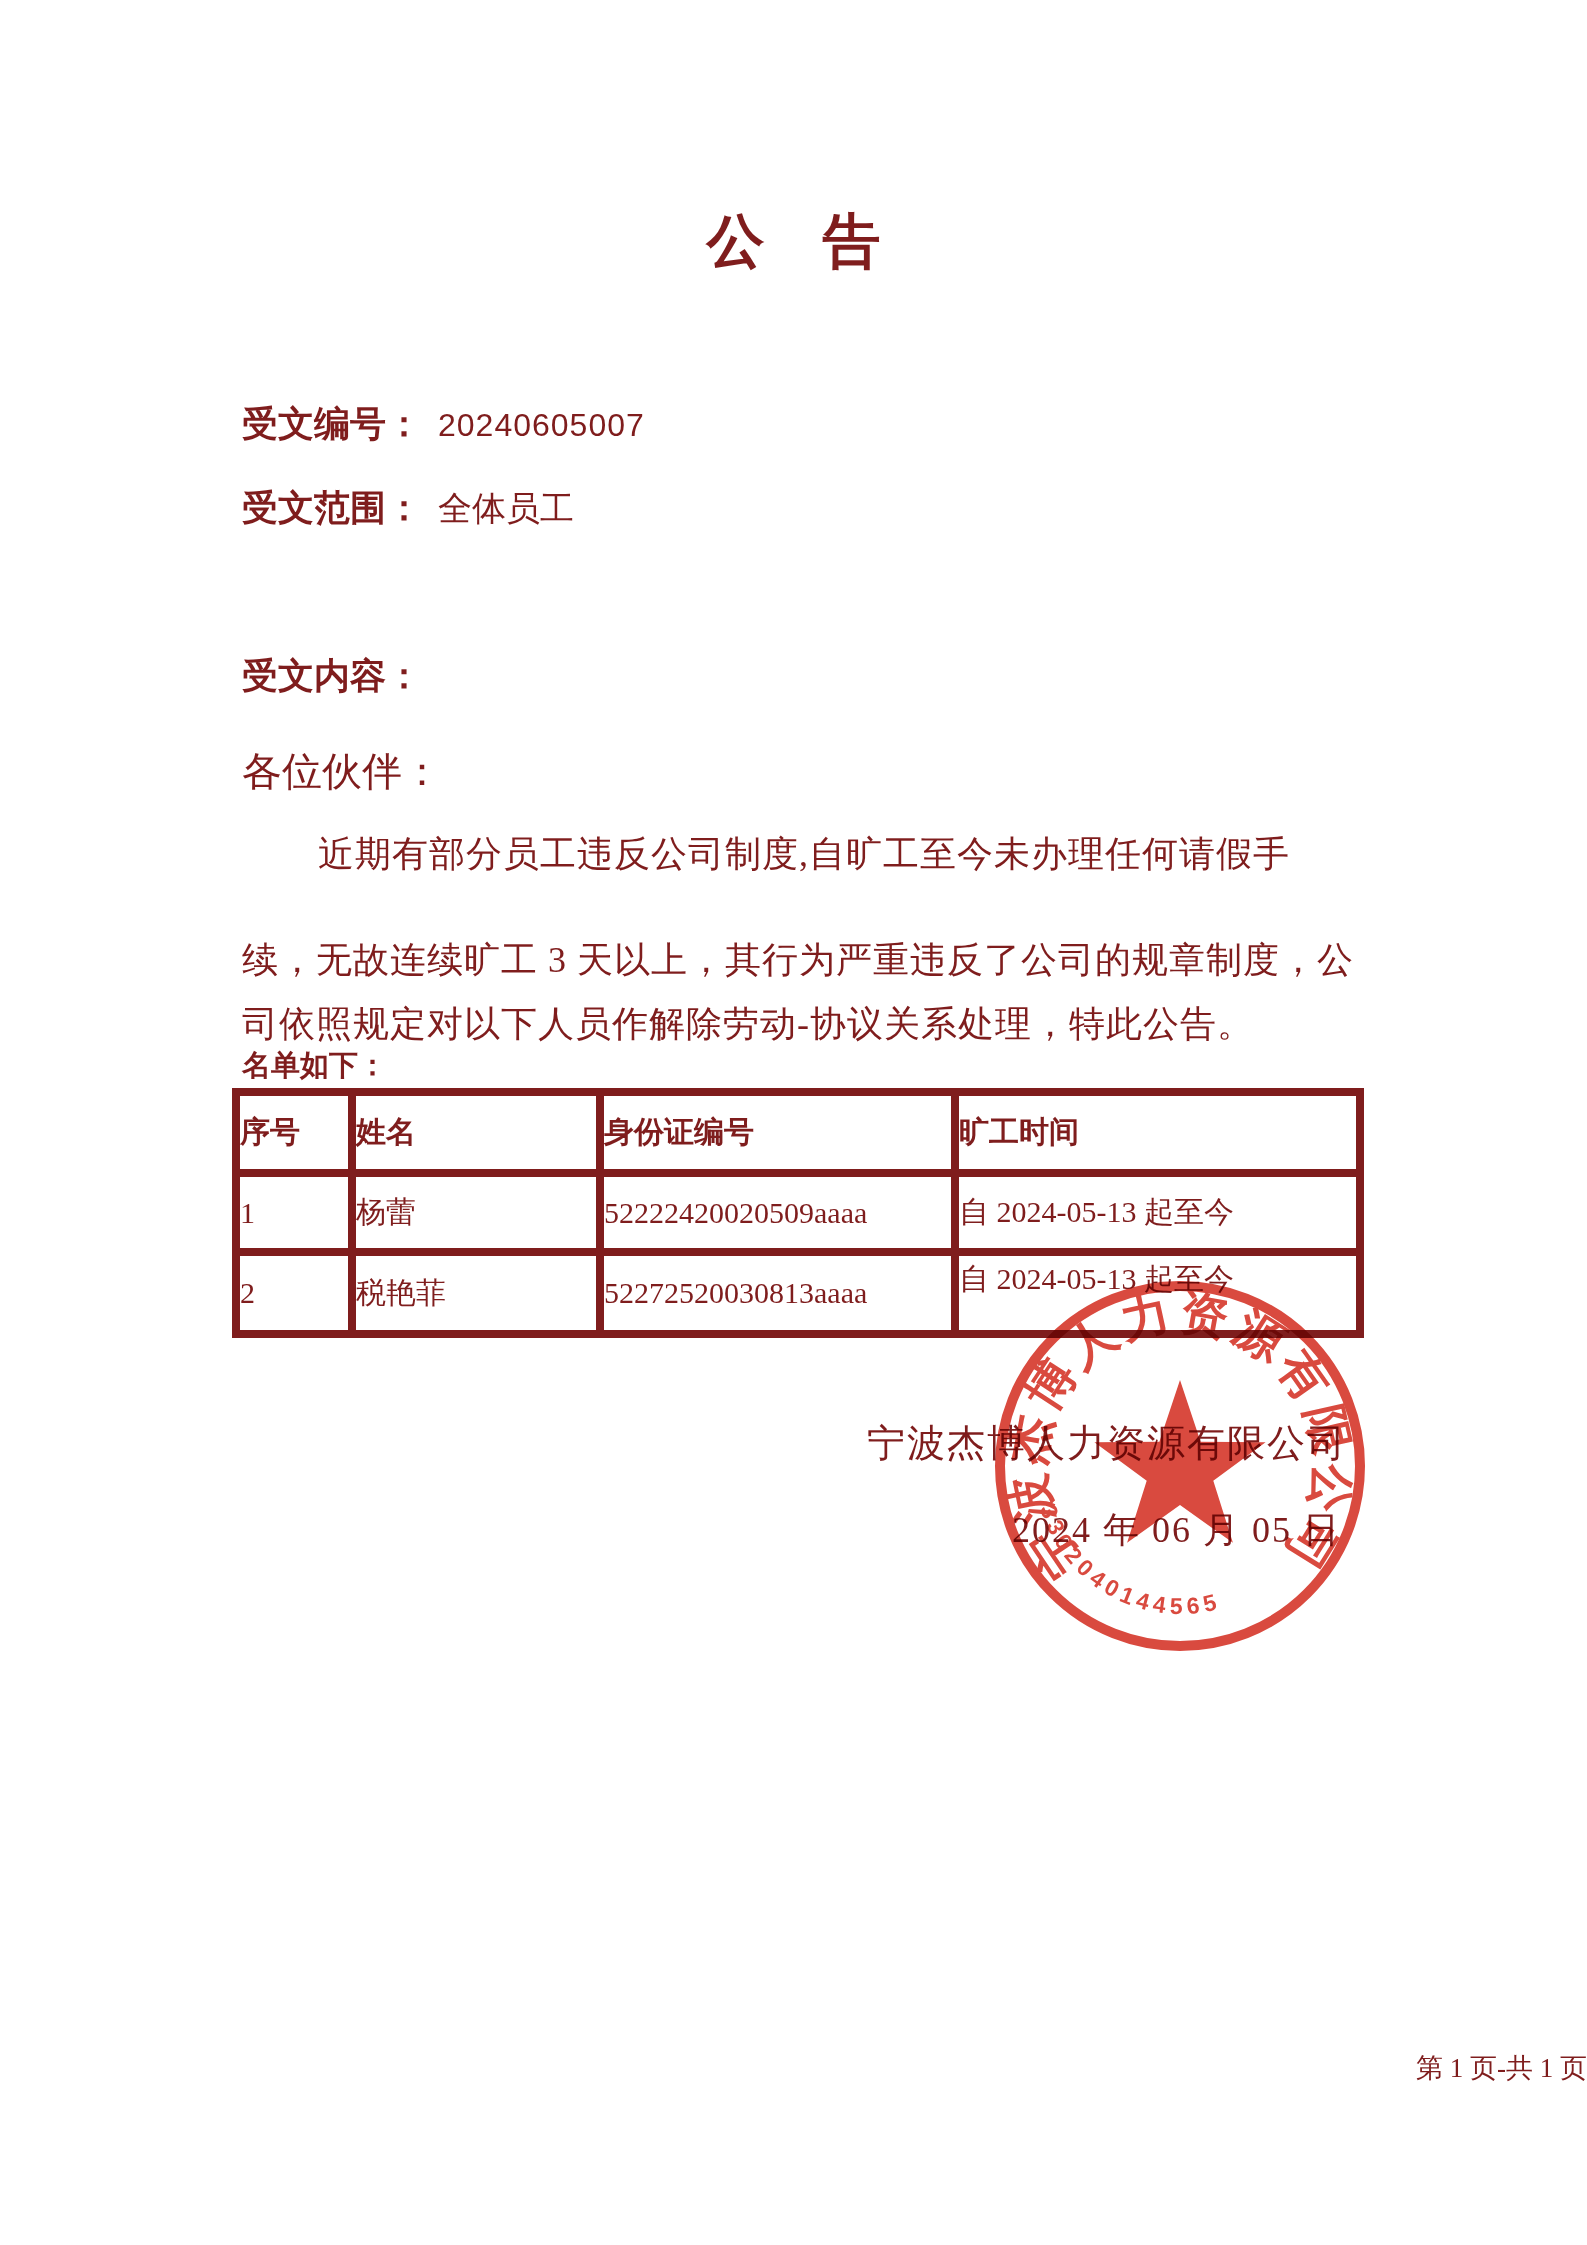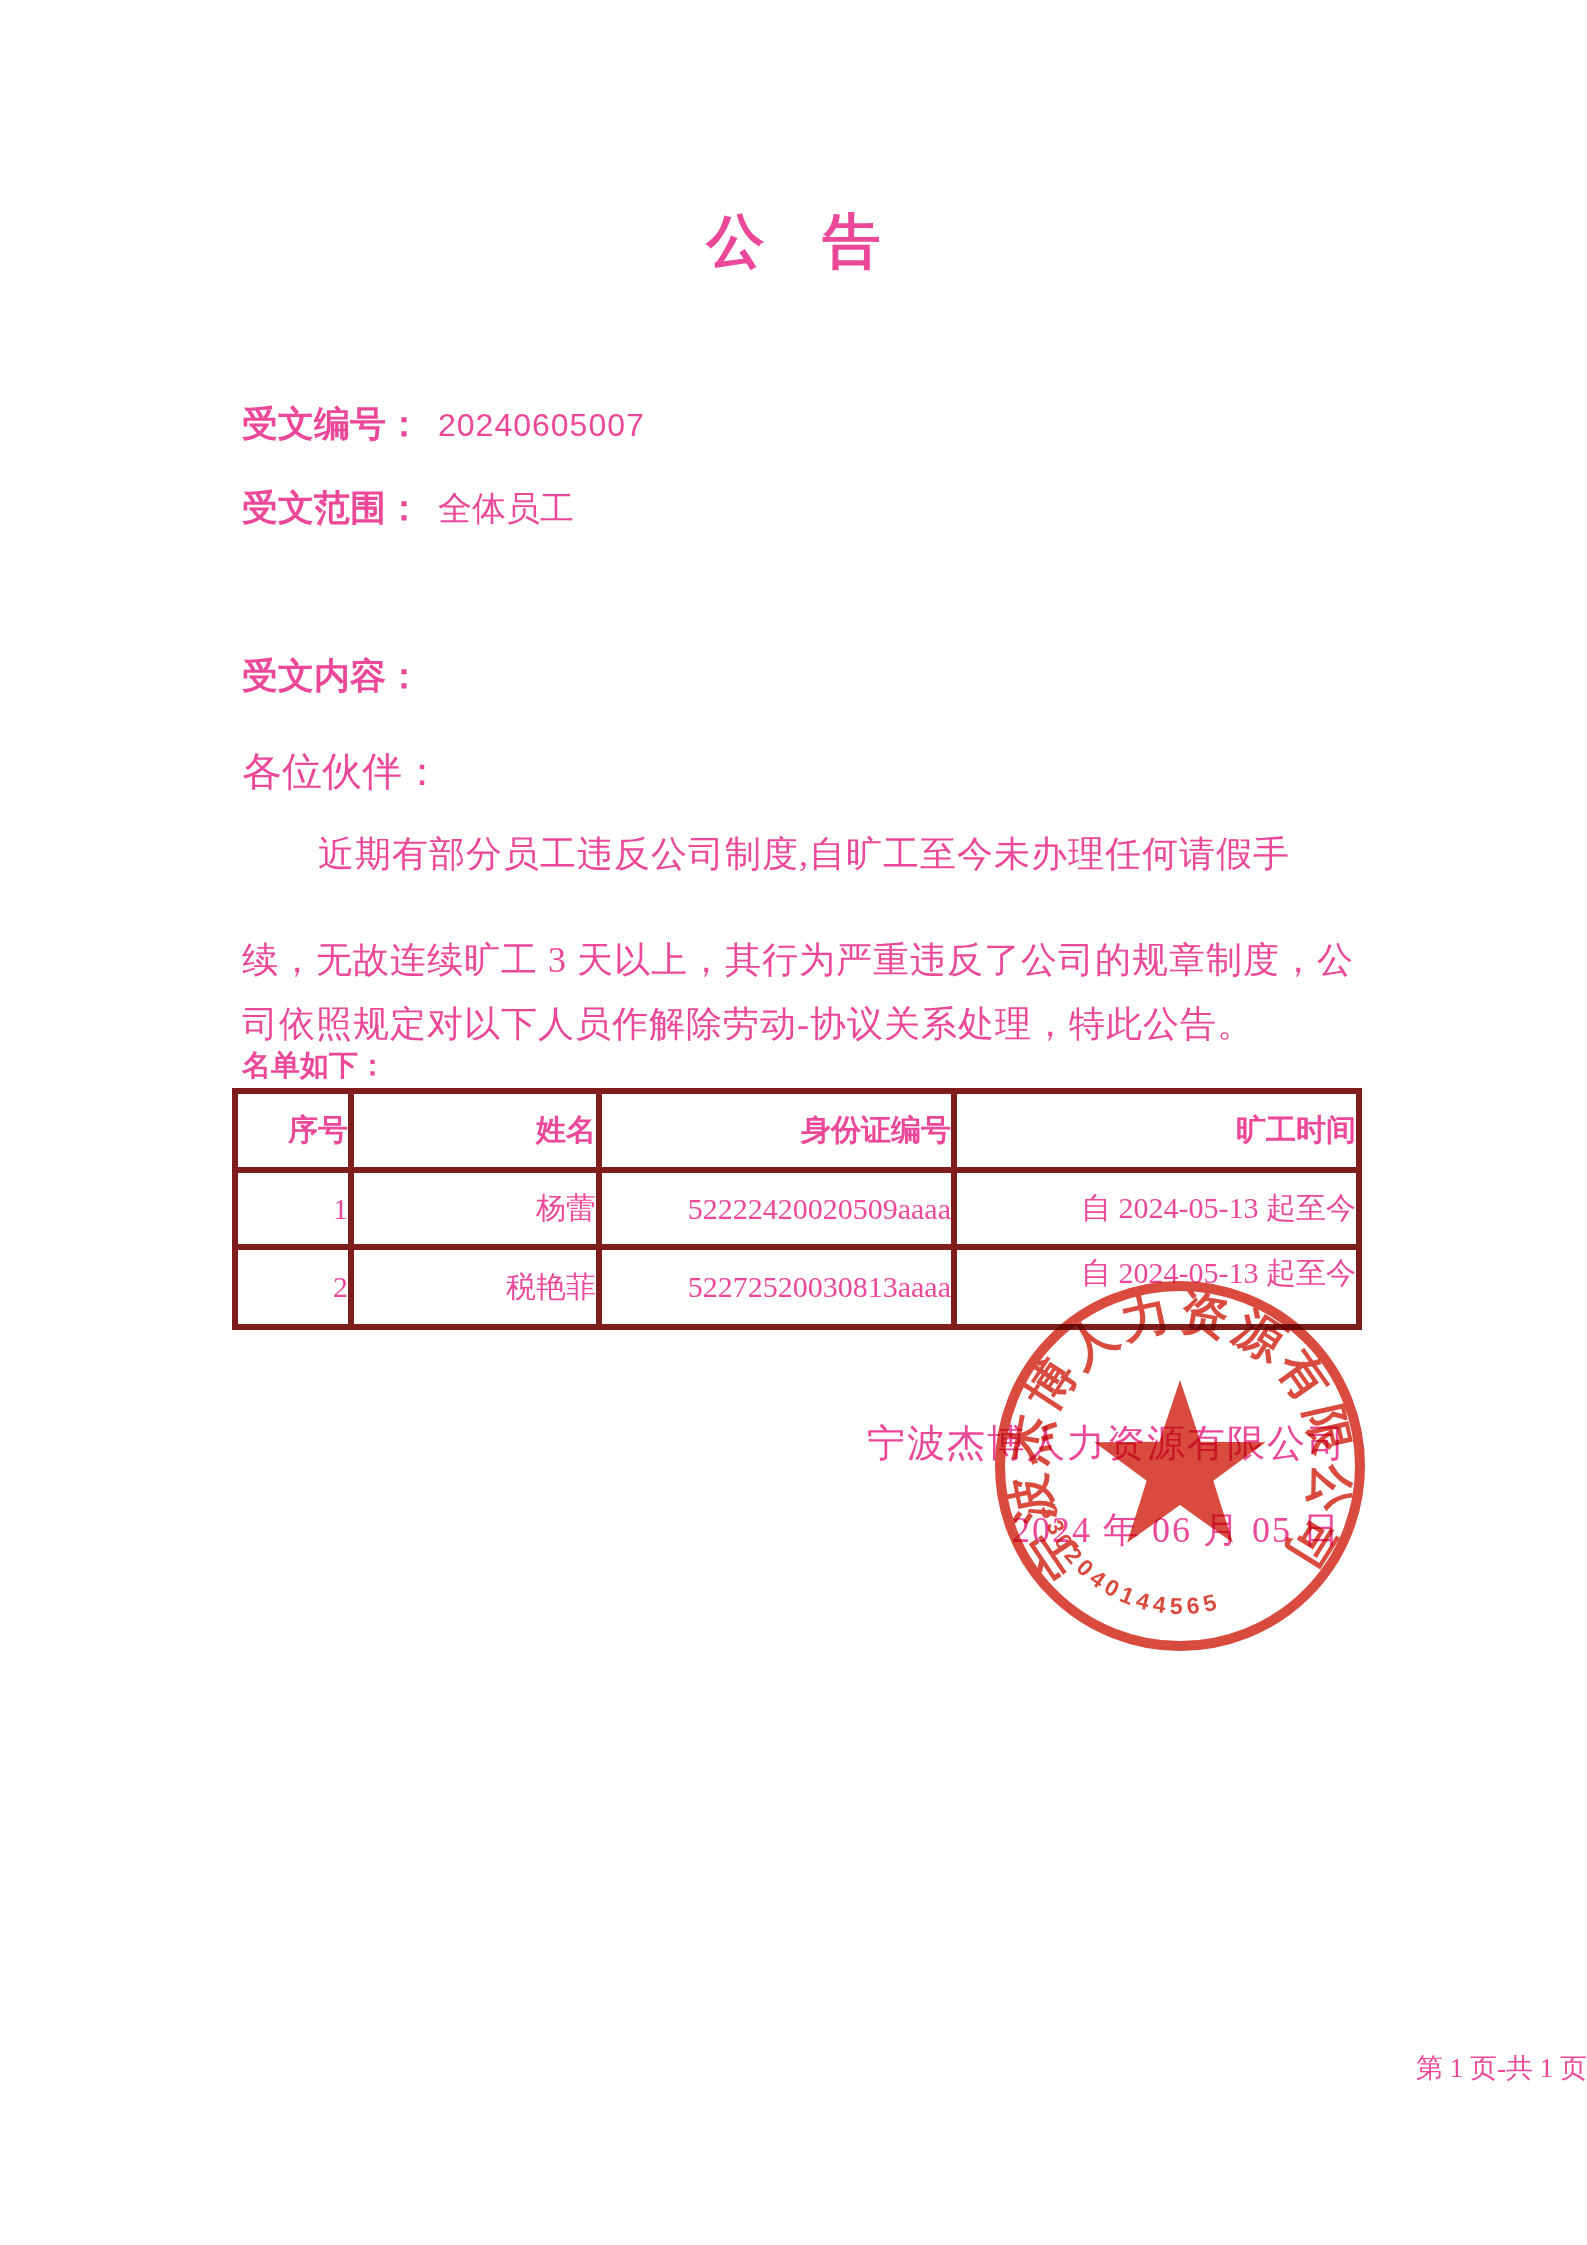--- a/index.html
+++ b/index.html
@@ -1,18 +1,18 @@
 <!DOCTYPE html>
 <html><head>
 <meta charset="utf-8">
 <style>
   html,body { margin:0; padding:0; background:#ffffff; }
   .page {
     position:relative; width:1587px; height:2245px; background:#ffffff;
-    font-family:"Liberation Serif","DejaVu Serif",serif; color:#ec4899;
+    font-family:"Liberation Serif","DejaVu Serif",serif; color:#7f1d1d;
     overflow:hidden;
   }
   .doc-title {
     position:absolute; top:203px; left:0; width:100%;
     text-align:center; font-size:58px; font-weight:700;
   }
   .field { position:absolute; left:242px; font-size:34px; white-space:nowrap; }
   .field .lbl { font-weight:700; font-size:36px; }
   .field .val { margin-left:16px; }
   .val-sans { font-family:"Liberation Sans","DejaVu Sans",sans-serif; font-size:32px; letter-spacing:1px; }
@@ -22,21 +22,21 @@
   .p0 { top:830px; padding-left:76px; } .p1 { top:936px; } .p2 { top:1000px; }
   .list-label {
     position:absolute; left:242px; top:1046px; font-size:29px; font-weight:700;
     font-family:"Liberation Sans","DejaVu Sans",sans-serif;
   }
   table.roster {
     position:absolute; left:232px; top:1088px;
     border-collapse:collapse; table-layout:fixed;
   }
   table.roster th, table.roster td {
-    border:6px solid #7f1d1d; text-align:right; vertical-align:middle;
+    border:8px solid #7f1d1d; text-align:left; vertical-align:middle;
     font-size:30px; padding:0;
   }
   table.roster th { font-weight:700; height:73px; }
   table.roster td { height:71px; }
   .cell-top { vertical-align:top !important; padding-top:3px !important; }
   .sig-company { position:absolute; top:1418px; right:240px; font-size:38px; letter-spacing:2px; }
   .sig-date { position:absolute; top:1506px; right:246px; font-size:36px; letter-spacing:2px; }
   .stamp {
     position:absolute; left:982px; top:1268px; width:396px; height:396px;
     mix-blend-mode:multiply; opacity:0.92;

